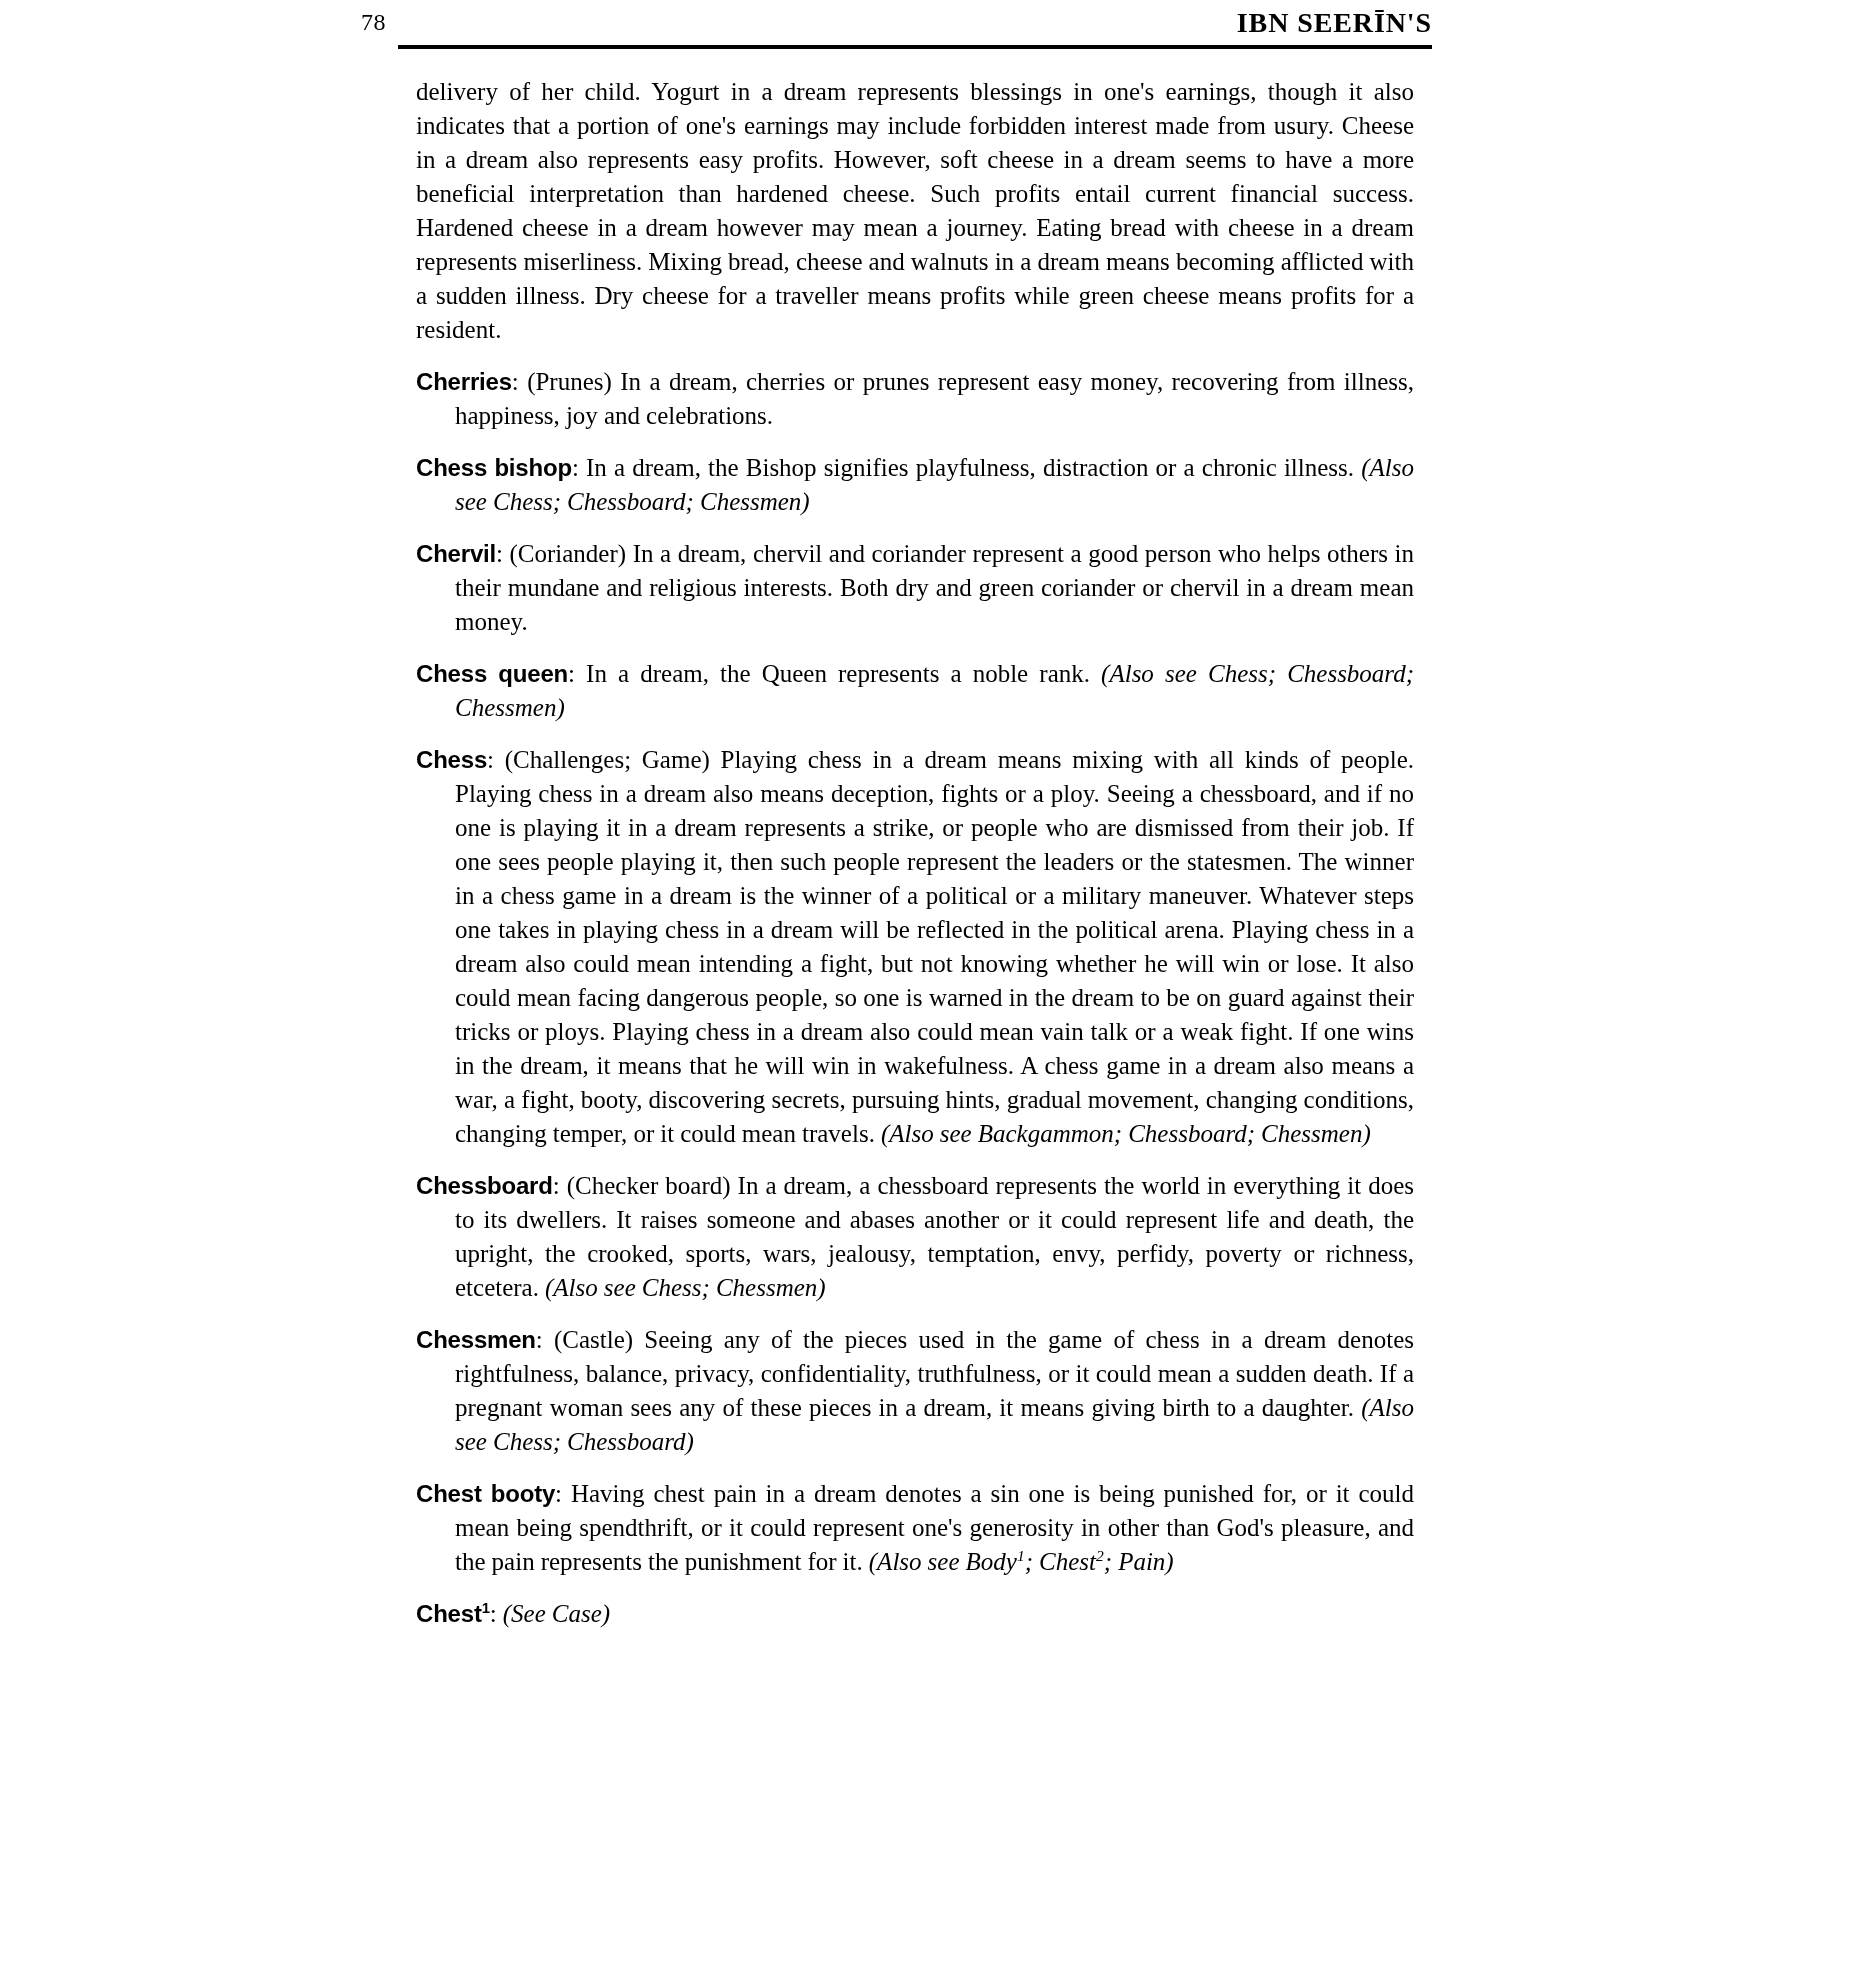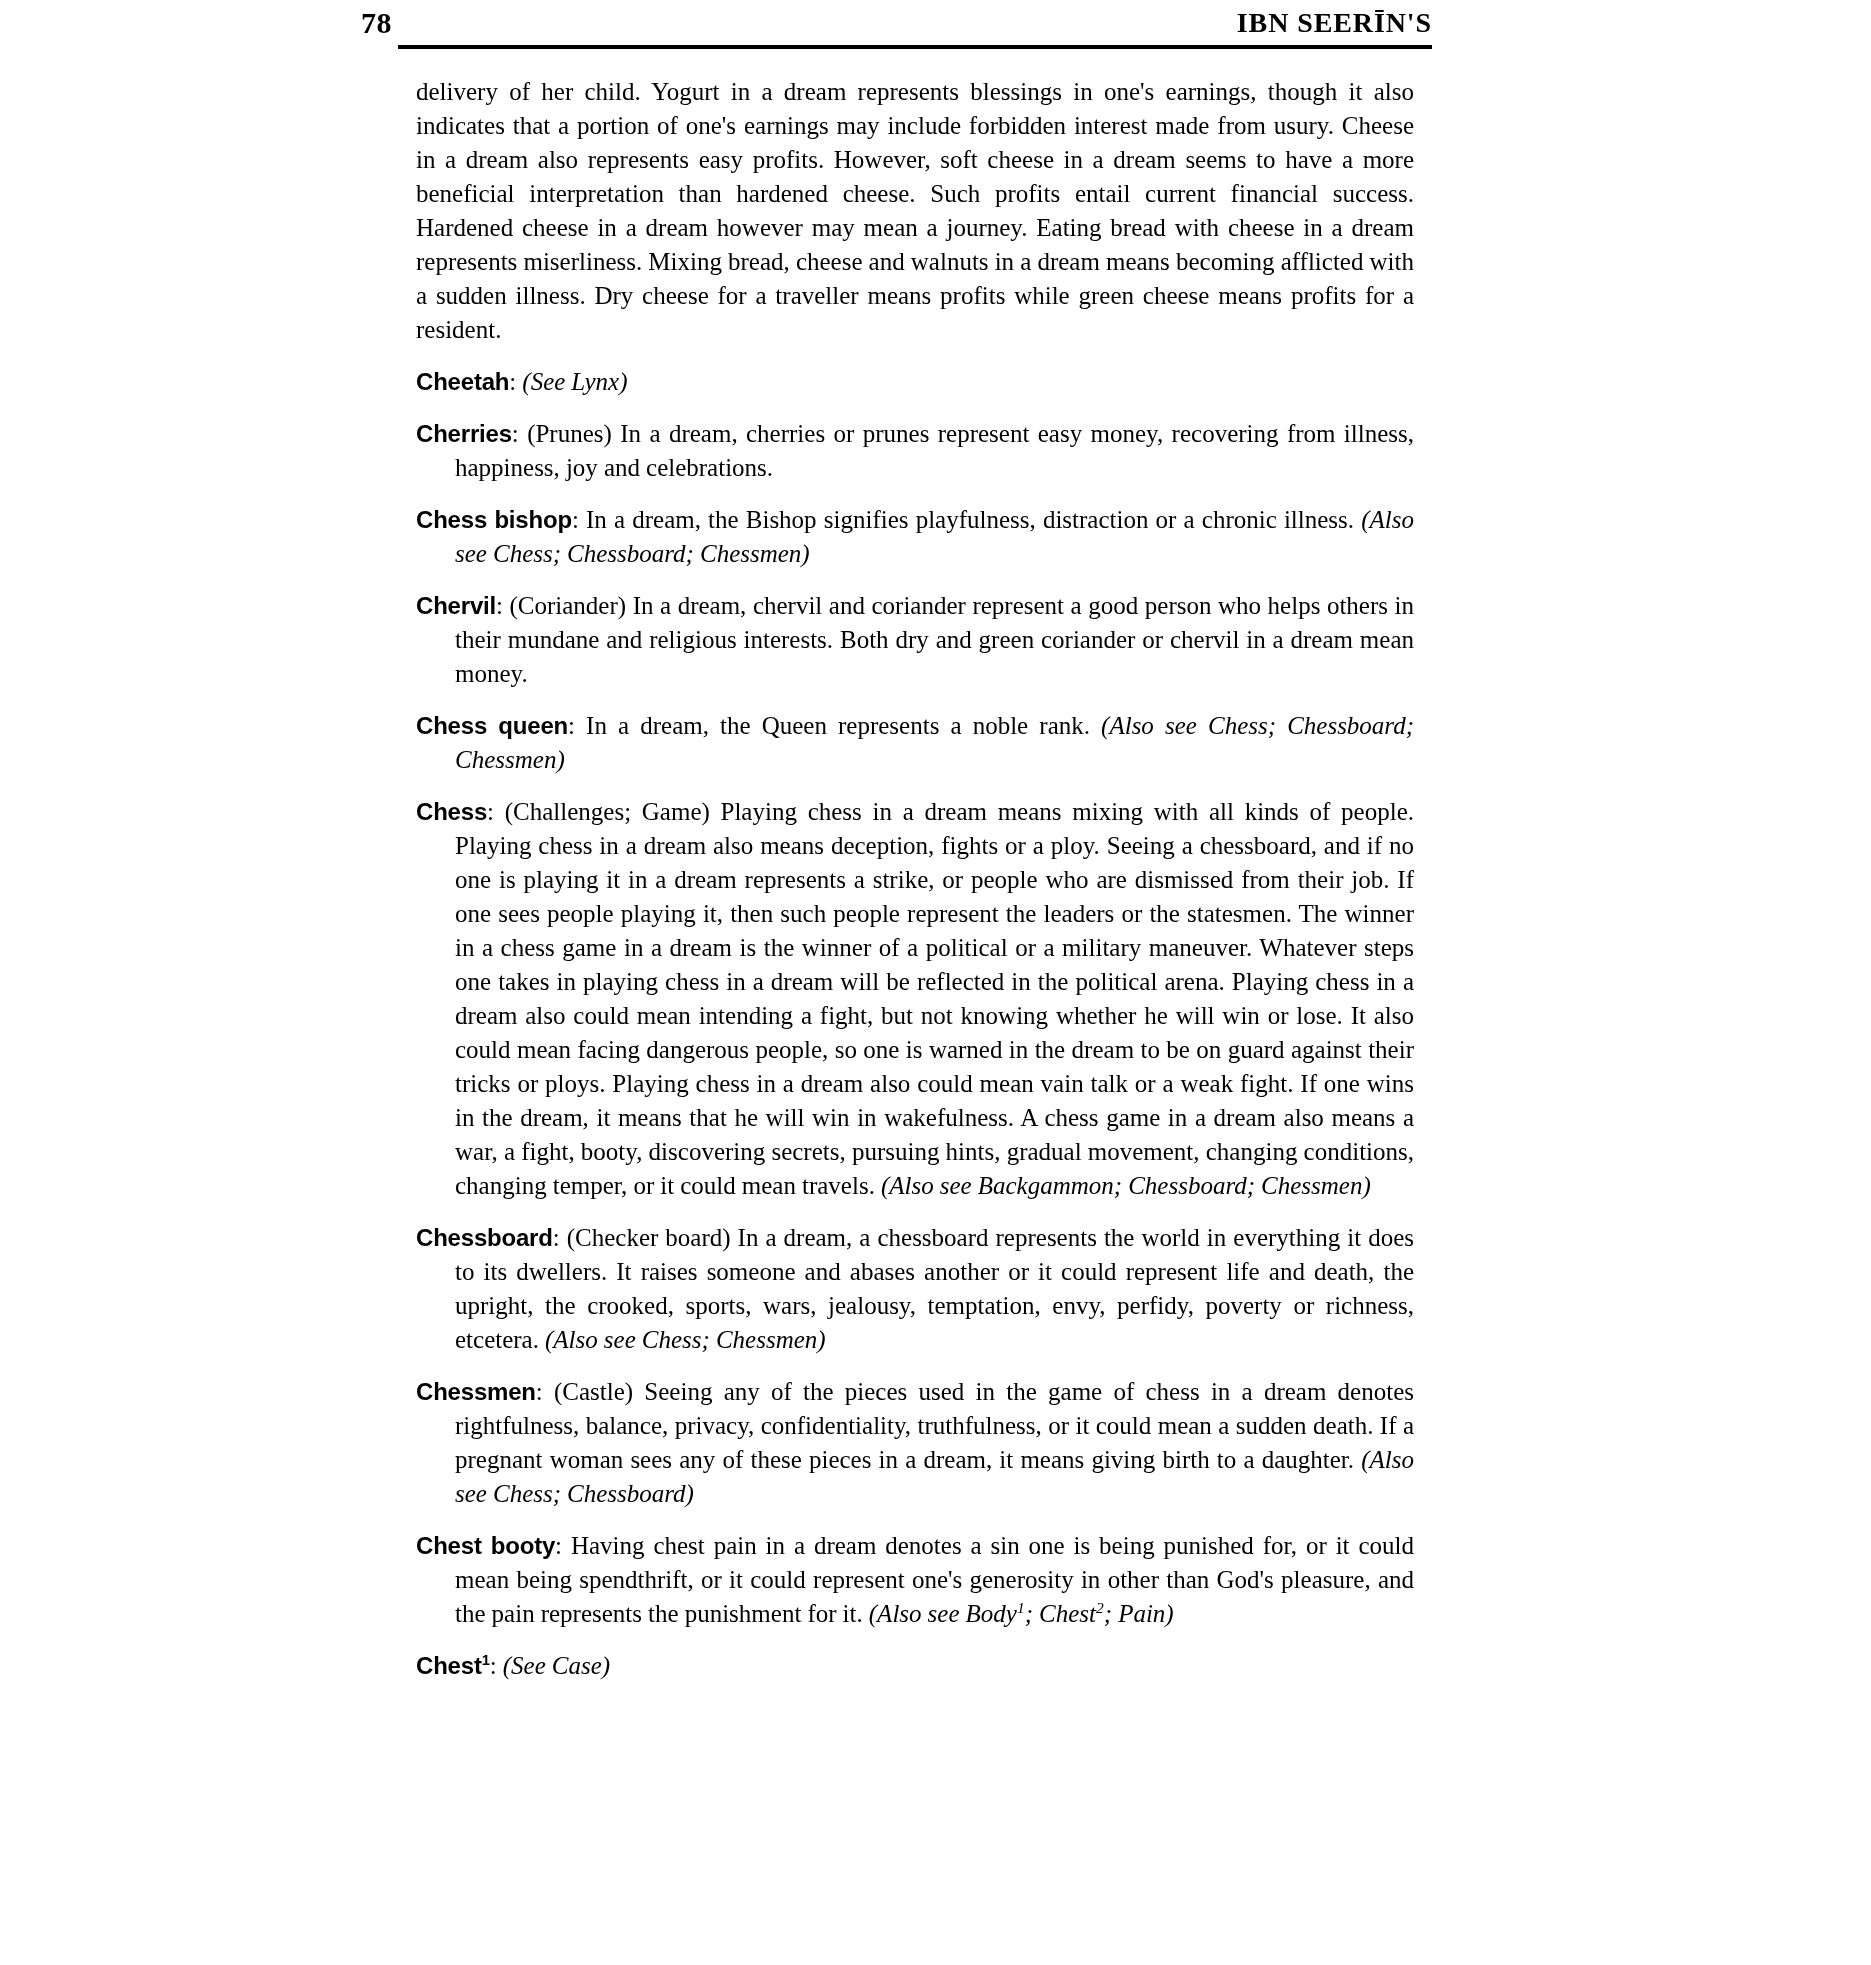--- a/index.html
+++ b/index.html
@@ -29,22 +29,22 @@
     left: 361px;
     top: 4.5px;
     width: 1071px;
     height: 39px;
   }
   .folio {
     position: absolute;
     left: 0;
     top: 0;
     font-family: "Liberation Serif", "DejaVu Serif", serif;
-    font-weight: bold;
-    font-size: 30px;
+    font-weight: normal;
+    font-size: 24px;
     line-height: 35px;
     letter-spacing: 0.4px;
   }
   .book-title {
     position: absolute;
     right: 0;
     top: 0;
     font-family: "Liberation Serif", "DejaVu Serif", serif;
     font-weight: bold;
     font-size: 28px;
@@ -119,21 +119,20 @@
 
   <div class="running-head">
     <span class="folio">78</span>
     <span class="book-title">IBN SEERĪN'S</span>
   </div>
   <div class="head-rule"></div>
 
   <div class="column">
     <p class="para cont">delivery of her child. Yogurt in a dream represents blessings in one's earnings, though it also indicates that a portion of one's earnings may include forbidden interest made from usury. Cheese in a dream also represents easy profits. However, soft cheese in a dream seems to have a more beneficial interpretation than hardened cheese. Such profits entail current financial success. Hardened cheese in a dream however may mean a journey. Eating bread with cheese in a dream represents miserliness. Mixing bread, cheese and walnuts in a dream means becoming afflicted with a sudden illness. Dry cheese for a traveller means profits while green cheese means profits for a resident.</p>
     <div id="entries">
-        <p class="para entry short"><span class="hw">Cheetah</span><span>:</span><span class="it"> (See Lynx)</span></p>
         <p class="para entry"><span class="hw">Cherries</span><span>:</span><span> (Prunes) In a dream, cherries or prunes represent easy money, recovering from illness, happiness, joy and celebrations.</span></p>
         <p class="para entry"><span class="hw">Chess bishop</span><span>:</span><span> In a dream, the Bishop signifies playfulness, distraction or a chronic illness.</span><span class="it"> (Also see Chess; Chessboard; Chessmen)</span></p>
         <p class="para entry"><span class="hw">Chervil</span><span>:</span><span> (Coriander) In a dream, chervil and coriander represent a good person who helps others in their mundane and religious interests. Both dry and green coriander or chervil in a dream mean money.</span></p>
         <p class="para entry"><span class="hw">Chess queen</span><span>:</span><span> In a dream, the Queen represents a noble rank.</span><span class="it"> (Also see Chess; Chessboard; Chessmen)</span></p>
         <p class="para entry"><span class="hw">Chess</span><span>:</span><span> (Challenges; Game) Playing chess in a dream means mixing with all kinds of people. Playing chess in a dream also means deception, fights or a ploy. Seeing a chessboard, and if no one is playing it in a dream represents a strike, or people who are dismissed from their job. If one sees people playing it, then such people represent the leaders or the statesmen. The winner in a chess game in a dream is the winner of a political or a military maneuver. Whatever steps one takes in playing chess in a dream will be reflected in the political arena. Playing chess in a dream also could mean intending a fight, but not knowing whether he will win or lose. It also could mean facing dangerous people, so one is warned in the dream to be on guard against their tricks or ploys. Playing chess in a dream also could mean vain talk or a weak fight. If one wins in the dream, it means that he will win in wakefulness. A chess game in a dream also means a war, a fight, booty, discovering secrets, pursuing hints, gradual movement, changing conditions, changing temper, or it could mean travels.</span><span class="it"> (Also see Backgammon; Chessboard; Chessmen)</span></p>
         <p class="para entry"><span class="hw">Chessboard</span><span>:</span><span> (Checker board) In a dream, a chessboard represents the world in everything it does to its dwellers. It raises someone and abases another or it could represent life and death, the upright, the crooked, sports, wars, jealousy, temptation, envy, perfidy, poverty or richness, etcetera.</span><span class="it"> (Also see Chess; Chessmen)</span></p>
         <p class="para entry"><span class="hw">Chessmen</span><span>:</span><span> (Castle) Seeing any of the pieces used in the game of chess in a dream denotes rightfulness, balance, privacy, confidentiality, truthfulness, or it could mean a sudden death. If a pregnant woman sees any of these pieces in a dream, it means giving birth to a daughter.</span><span class="it"> (Also see Chess; Chessboard)</span></p>
         <p class="para entry"><span class="hw">Chest booty</span><span>:</span><span> Having chest pain in a dream denotes a sin one is being punished for, or it could mean being spendthrift, or it could represent one's generosity in other than God's pleasure, and the pain represents the punishment for it.</span><span class="it"> (Also see Body<sup>1</sup>; Chest<sup>2</sup>; Pain)</span></p>
         <p class="para entry short"><span class="hw">Chest<sup>1</sup></span><span>:</span><span class="it"> (See Case)</span></p>
       </div>

